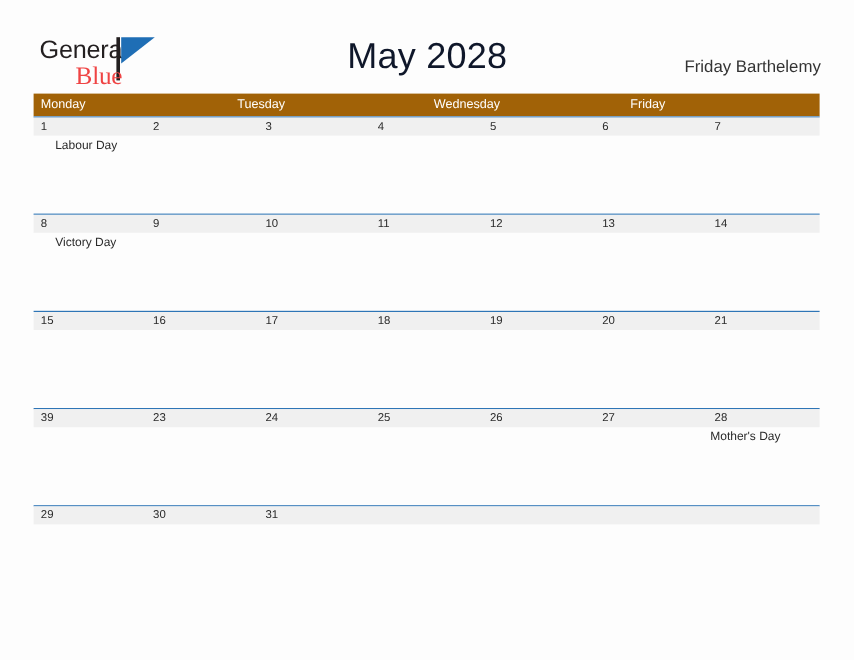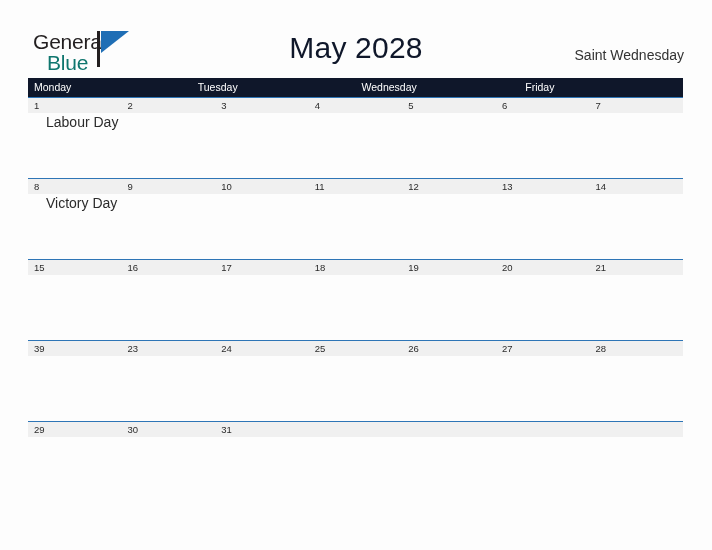--- a/index.html
+++ b/index.html
@@ -38,25 +38,25 @@
   .logo-general {
     position: absolute;
     left: 0; top: 0;
     font-size: 21px;
     letter-spacing: -0.2px;
     color: #231f20;
     font-family: "Liberation Sans", sans-serif;
   }
   .logo-blue {
     position: absolute;
-    left: 14px; top: 21px;
+    left: 30px; top: 21px;
     font-size: 21px;
     letter-spacing: -0.2px;
-    color: #0f766e;
-    font-family: Liberation Sans, sans-serif;
+    color: #ef4444;
+    font-family: Liberation Serif, serif;
   }
   .logo-flag {
     position: absolute;
     left: 68px; top: 1px;
     width: 0; height: 0;
     border-left: 28px solid #1f6eb5;
     border-bottom: 22px solid transparent;
   }
   .logo-pole {
     position: absolute;
@@ -91,21 +91,21 @@
     position: absolute;
     left: 28px;
     top: 78px;
     width: 655px;
   }
 
   .weekdays {
     display: flex;
     width: 655px;
     height: 19px;
-    background: #0f172a;
+    background: #a16207;
   }
   .weekday {
     flex: 1 1 0;
     color: #ffffff;
     font-size: 10.5px;
     line-height: 19px;
     padding-left: 6px;
     font-family: "Liberation Sans", sans-serif;
     white-space: nowrap;
     overflow: hidden;
@@ -139,21 +139,21 @@
     display: flex;
     width: 655px;
     height: 64px;
   }
   .event-cell {
     flex: 1 1 0;
     padding-left: 6px;
     padding-top: 3px;
   }
   .event-text {
-    font-size: 14px;
+    font-size: 10px;
     line-height: 12px;
     color: #2b2b2b;
     font-family: "Liberation Sans", sans-serif;
     white-space: nowrap;
     padding-left: 12px;
   }
 </style>
 </head>
 <body>
 
@@ -163,21 +163,21 @@
 
     <div class="logo">
       <span class="logo-general">General</span>
       <span class="logo-pole"></span>
       <span class="logo-flag"></span>
       <span class="logo-blue">Blue</span>
     </div>
 
     <div class="title">May 2028</div>
 
-    <div class="location">Saint Wednesday</div>
+    <div class="location">Friday Barthelemy</div>
 
   </div>
 
   <div class="calendar">
 
     <div class="weekdays">
       <div class="weekday">Monday</div>
       <div class="weekday">Tuesday</div>
       <div class="weekday">Wednesday</div>
       <div class="weekday">Friday</div>
@@ -307,20 +307,23 @@
           </div>
         <div class="event-cell">
             <div class="event-text"></div>
           </div>
         <div class="event-cell">
             <div class="event-text"></div>
           </div>
         <div class="event-cell">
             <div class="event-text"></div>
           </div>
+        <div class="event-cell">
+            <div class="event-text">Mother's Day</div>
+          </div>
       </div>
     </div>
 
     <div class="week">
       <div class="week-dates">
         <div class="day-num">29</div>
         <div class="day-num">30</div>
         <div class="day-num">31</div>
         <div class="day-num"></div>
         <div class="day-num"></div>

